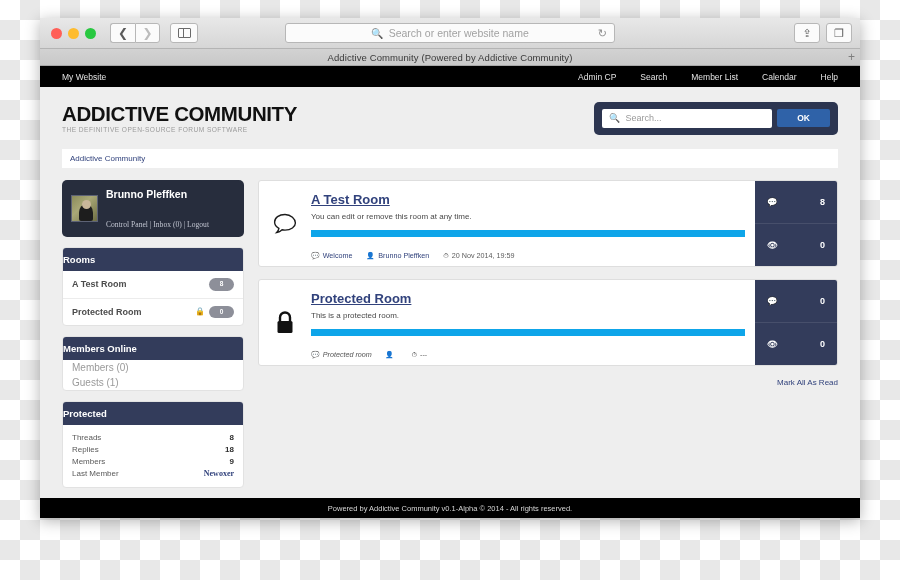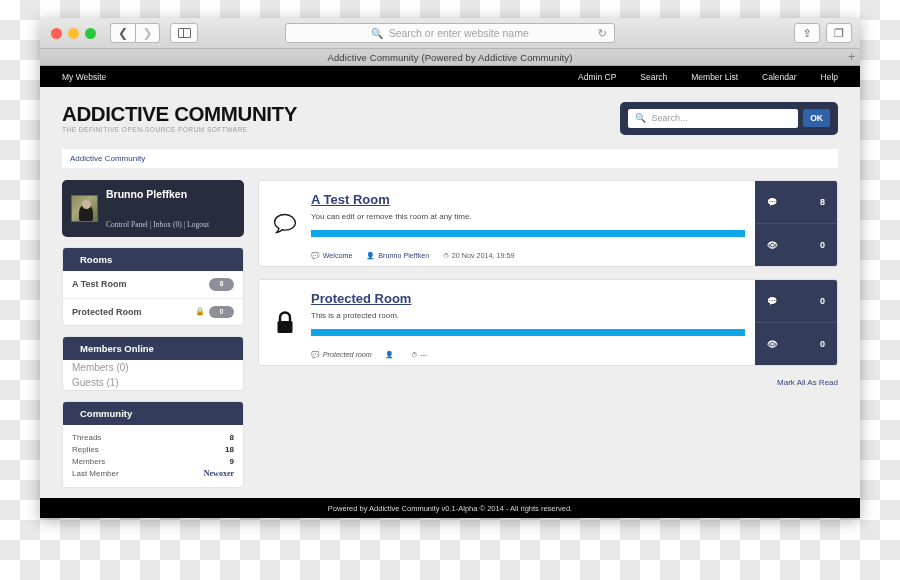--- a/index.html
+++ b/index.html
@@ -187,21 +187,21 @@
     font-size: 9px;
     color: #9a9a9a;
   }
   .search-field .mag2 { color: #9a9a9a; font-size: 9px; }
   .ok-btn {
     background: #2f62a8;
     color: #ffffff;
     font-size: 8.5px;
     font-weight: bold;
     border-radius: 2px;
-    padding: 5px 7px;
+    padding: 5px 20px;
     line-height: 1;
     border: none;
     font-family: inherit;
   }
 
   .breadcrumb {
     margin: 0 22px;
     background: #ffffff;
     height: 19px;
     display: flex;
@@ -261,21 +261,21 @@
     border-radius: 4px;
     margin-top: 10px;
     overflow: hidden;
     border: 1px solid #e2e2e2;
   }
   .panel-head {
     background: #333c5b;
     color: #ffffff;
     font-size: 9.5px;
     font-weight: bold;
-    padding: 6px 17px;
+    padding: 6px 0;
   }
   .room-row {
     display: flex;
     align-items: center;
     padding: 7px 9px;
     border-bottom: 1px solid #ececec;
     font-size: 9px;
     color: #4c4c4c;
     font-weight: bold;
   }
@@ -495,21 +495,21 @@
           </div>
         </div>
 
         <div class="panel">
           <div class="panel-head">Members Online</div>
           <div class="plain-row">Members (0)</div>
           <div class="plain-row">Guests (1)</div>
         </div>
 
         <div class="panel">
-          <div class="panel-head">Community</div>
+          <div class="panel-head">Protected</div>
           <div class="stat-list">
             <div class="stat-row">
               <span>Threads</span>
               <span class="val">8</span>
             </div>
             <div class="stat-row">
               <span>Replies</span>
               <span class="val">18</span>
             </div>
             <div class="stat-row">

